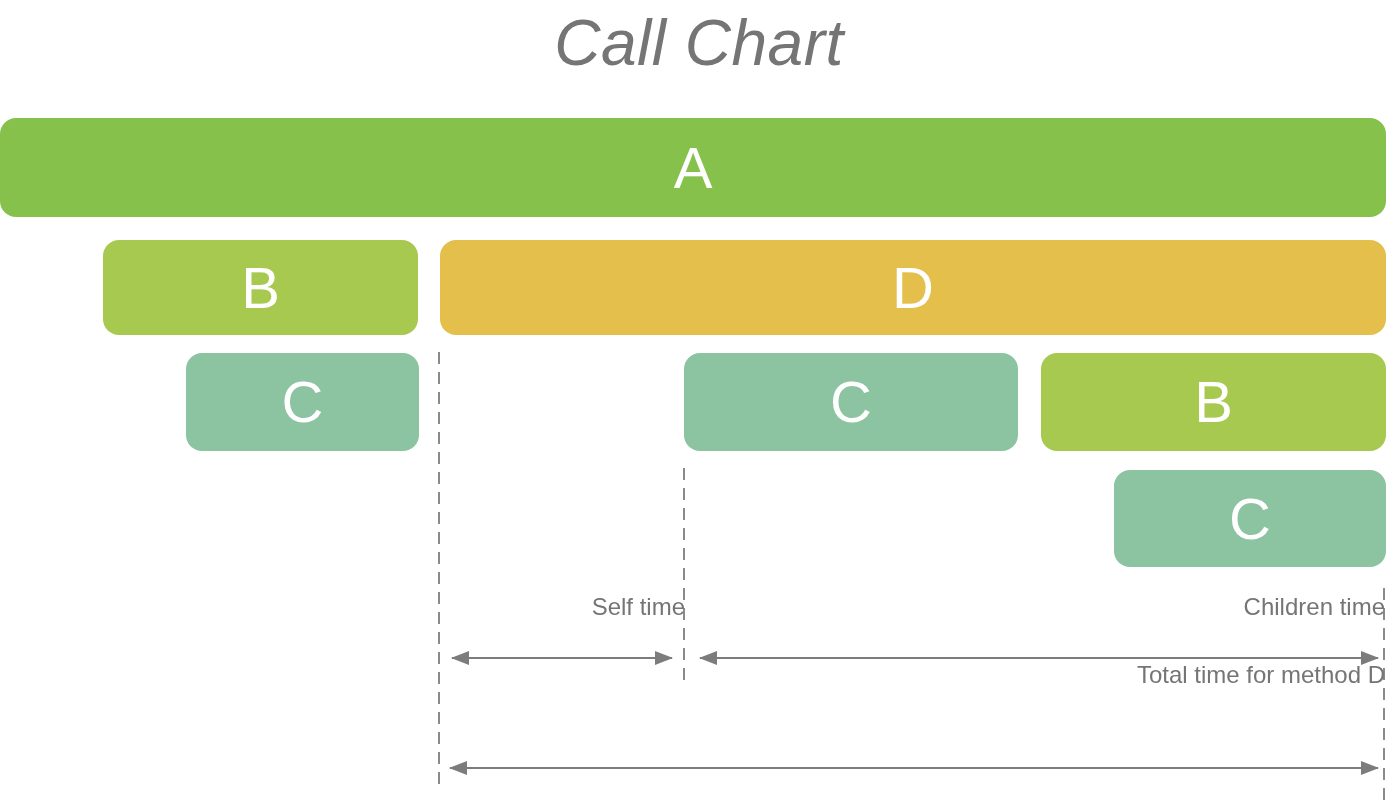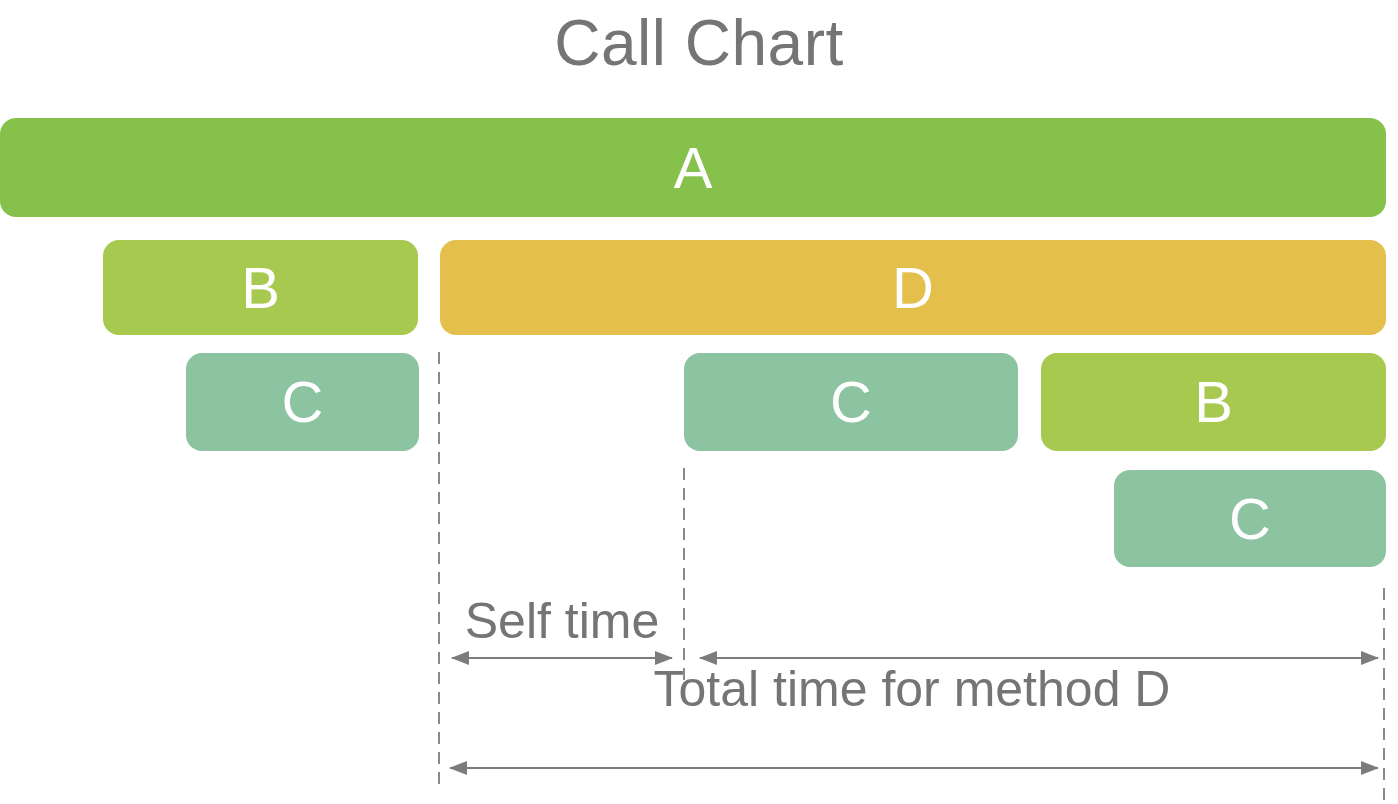--- a/index.html
+++ b/index.html
@@ -6,20 +6,21 @@
   .stage {
     position:relative; width:1398px; height:804px; background:#ffffff;
     font-family:"Liberation Sans", sans-serif; overflow:hidden;
     --label-gray:#757575; --arrow-gray:#7c7c7c; --dash-gray:#8a8a8a;
   }
   .title {
     position:absolute; top:6px; left:0; width:100%;
     margin:0; text-align:center;
     font-size:64px; font-weight:300; color:var(--label-gray);
     letter-spacing:0.5px;
+    font-style:italic;
   }
   .bar {
     position:absolute; border-radius:16px;
     display:flex; align-items:center; justify-content:center;
   }
   .bar-label {
     color:#ffffff; font-size:58px; font-weight:300; line-height:1;
   }
   .bar-a  { left:0px;    top:118px; width:1386px; height:99px; }
   .bar-b1 { left:103px;  top:240px; width:315px;  height:95px; }
@@ -33,22 +34,22 @@
     position:absolute; width:2px;
     background:repeating-linear-gradient(to bottom,
       var(--dash-gray) 0px, var(--dash-gray) 12px,
       transparent 12px, transparent 20px);
   }
   .vline-left  { left:438px;  top:352px; height:438px; }
   .vline-mid   { left:683px;  top:468px; height:220px; }
   .vline-right { left:1383px; top:588px; height:216px; }
 
   .ann-label {
-    position:absolute; text-align:center;
-    font-size:50px; font-weight:300; color:var(--label-gray);
+    position:absolute; text-align:right;
+    font-size:24px; font-weight:300; color:var(--label-gray);
     line-height:1.1;
   }
   .lbl-self     { left:439px; top:594px; width:246px; }
   .lbl-children { left:685px; top:594px; width:700px; }
   .lbl-total    { left:439px; top:662px; width:946px; }
 
   .arrow { position:absolute; height:2px; background:var(--arrow-gray); }
   .arrow::before, .arrow::after {
     content:""; position:absolute; top:-6px; width:0; height:0;
     border-top:7px solid transparent; border-bottom:7px solid transparent;
@@ -92,19 +93,20 @@
 
   <div class="bar bar-c3" style="background: rgb(140, 195, 161);">
     <span class="bar-label">C</span>
   </div>
 
   <div class="vline vline-left"></div>
   <div class="vline vline-mid"></div>
   <div class="vline vline-right"></div>
 
   <div class="ann-label lbl-self">Self time</div>
+  <div class="ann-label lbl-children">Children time</div>
   <div class="ann-label lbl-total">Total time for method D</div>
 
   <div class="arrow arrow-self"></div>
   <div class="arrow arrow-children"></div>
   <div class="arrow arrow-total"></div>
 
 </div>
 
 </body></html>

